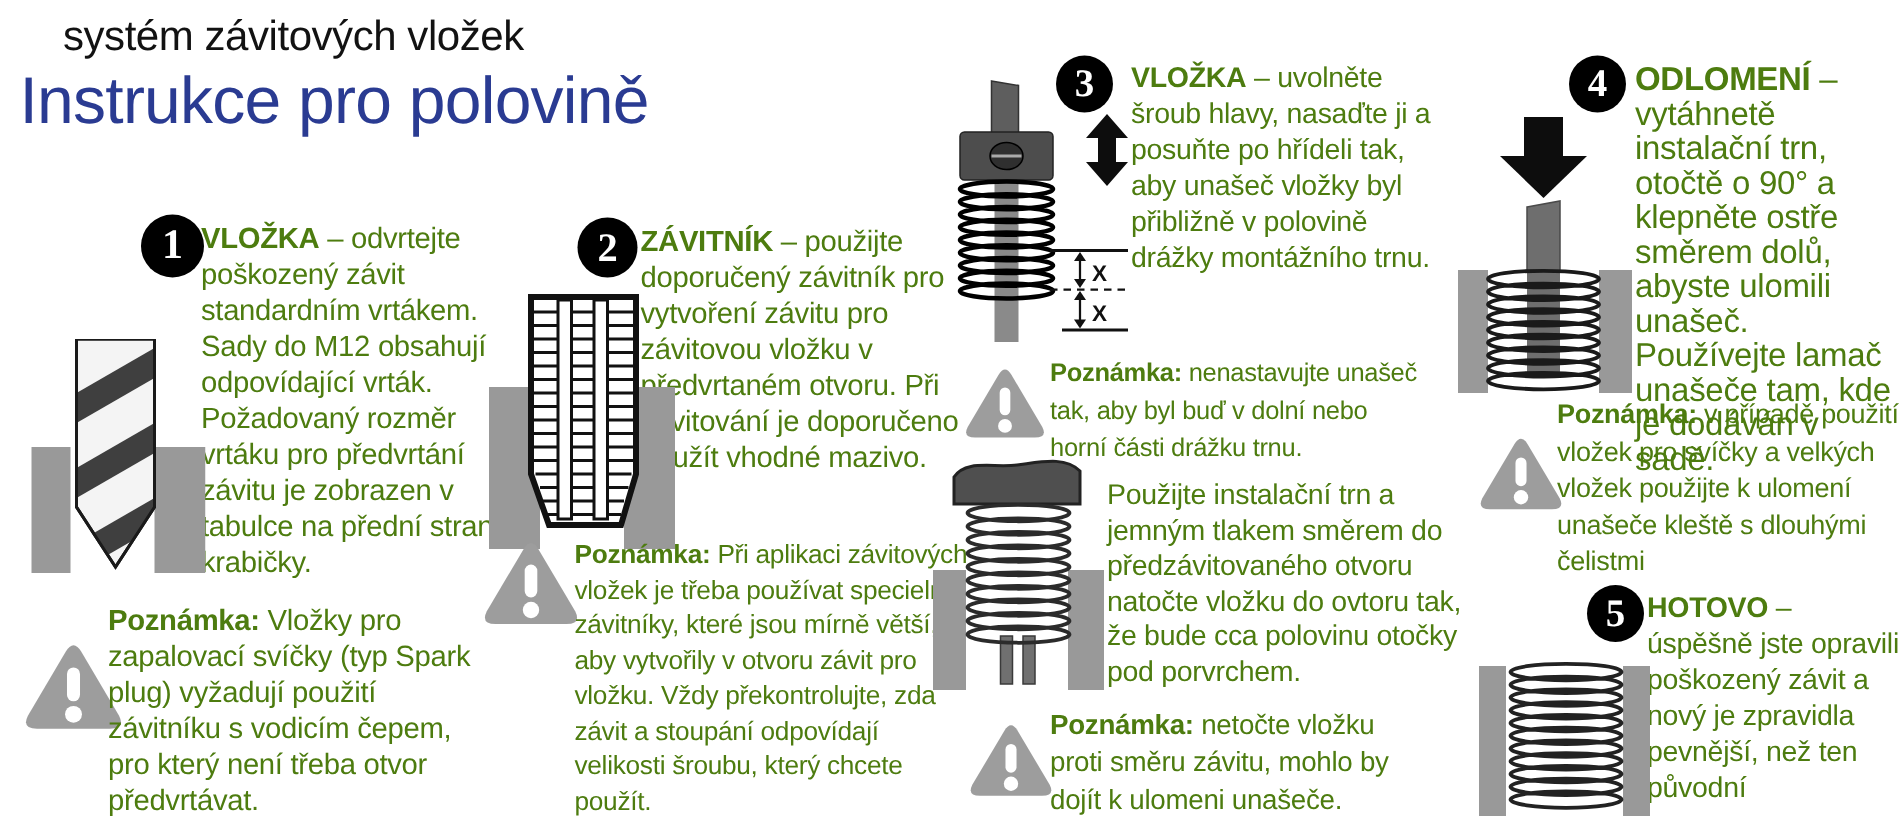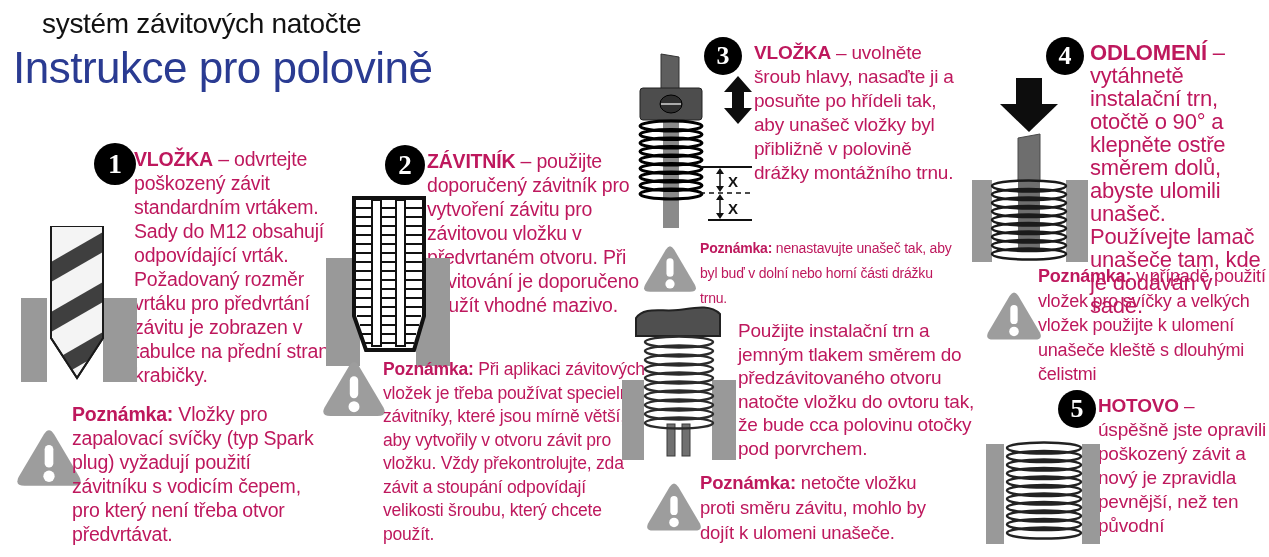--- a/index.html
+++ b/index.html
@@ -3,35 +3,35 @@
 <meta charset="utf-8">
 <style>
   html,body{margin:0;padding:0;}
   body{
     width:1269px;height:557px;position:relative;overflow:hidden;
     background:#ffffff;
     font-family:"Liberation Sans", sans-serif;
     color:#0b0b0b;
   }
   .abs{position:absolute;}
-  .t{position:absolute;margin:0;letter-spacing:-0.2px;line-height:24px;font-size:19.5px;color:#be185d;}
+  .t{position:absolute;margin:0;letter-spacing:-0.2px;line-height:24px;font-size:19.5px;color:#4d7c0f;}
   .t b{font-weight:bold;}
   .subtitle{left:42px;top:12px;font-size:28px;letter-spacing:-0.3px;color:#121212;}
   .title{left:13px;top:56px;font-size:44px;letter-spacing:-0.5px;color:#2a3b92;}
   .badge{
     position:absolute;background:#000;color:#fff;border-radius:50%;
     text-align:center;font-family:"Liberation Serif", serif;font-weight:bold;
   }
 </style>
 </head>
 <body>
 
 <div>
 
-  <p class="t subtitle">systém závitových natočte</p>
+  <p class="t subtitle">systém závitových vložek</p>
   <p class="t title">Instrukce pro polovině</p>
 
   <div class="badge" style="left:94px;top:143px;width:42px;height:42px;line-height:42px;font-size:28px;">1</div>
   <p class="t" style="left:134px;top:147px;width:214px;"><b>VLOŽKA</b><span> – odvrtejte poškozený závit standardním vrtákem. Sady do M12 obsahují odpovídající vrták. Požadovaný rozměr vrtáku pro předvrtání závitu je zobrazen v tabulce na přední straně krabičky.</span></p>
 
   <svg class="abs" style="left:15px;top:226px;" width="122" height="156" viewBox="0 0 122 156">
     <rect x="6" y="72" width="26" height="84" fill="#999999"></rect>
     <rect x="88" y="72" width="34" height="84" fill="#999999"></rect>
     <clipPath id="drillclip">
         <path d="M36,0 L88,0 L88,112 L62,152 L36,112 Z"></path>
@@ -95,21 +95,21 @@
       <text x="94" y="135" font-size="15" font-weight="bold" fill="#111111">X</text>
       <text x="94" y="162" font-size="15" font-weight="bold" fill="#111111">X</text>
     </g>
   </svg>
 
   <svg class="abs" style="left:643px;top:240px;" width="54" height="58" viewBox="0 0 76 68">
     <path d="M32,7 Q38,-3 44,7 L73,56 Q78,66 66,66 L10,66 Q-2,66 3,56 Z" fill="#9d9d9d"></path>
     <rect x="33" y="19" width="10" height="26" rx="5" fill="#ffffff"></rect>
     <circle cx="38" cy="55" r="6.5" fill="#ffffff"></circle>
   </svg>
-  <p class="t" style="left:700px;top:236px;width:252px;font-size:14px;line-height:25px;"><b>Poznámka:</b><span> nenastavujte unašeč tak, aby byl buď v dolní nebo horní části drážku trnu.</span></p>
+  <p class="t" style="left:700px;top:236px;width:252px;font-size:17px;line-height:25px;"><b>Poznámka:</b><span> nenastavujte unašeč tak, aby byl buď v dolní nebo horní části drážku trnu.</span></p>
 
   <svg class="abs" style="left:622px;top:296px;" width="114" height="164" viewBox="0 0 114 164">
     <rect x="0" y="84" width="114" height="80" fill="#999999"></rect>
     <rect x="22" y="84" width="68" height="80" fill="#ffffff"></rect>
     <rect x="45" y="128" width="8" height="32" fill="#707070" stroke="#3a3a3a" stroke-width="1"></rect>
     <rect x="60" y="128" width="8" height="32" fill="#707070" stroke="#3a3a3a" stroke-width="1"></rect>
     <path d="M14,22 C22,10 40,16 56,14 C72,12 88,8 98,18 L98,40 L14,40 Z" fill="#4f4f4f" stroke="#222222" stroke-width="2"></path>
     <path d="M23,46 a34,5.5 0 1 0 68,0 a34,5.5 0 1 0 -68,0 m0,9 a34,5.5 0 1 0 68,0 a34,5.5 0 1 0 -68,0 m0,9 a34,5.5 0 1 0 68,0 a34,5.5 0 1 0 -68,0 m0,9 a34,5.5 0 1 0 68,0 a34,5.5 0 1 0 -68,0 m0,9 a34,5.5 0 1 0 68,0 a34,5.5 0 1 0 -68,0 m0,9 a34,5.5 0 1 0 68,0 a34,5.5 0 1 0 -68,0 m0,9 a34,5.5 0 1 0 68,0 a34,5.5 0 1 0 -68,0 m0,9 a34,5.5 0 1 0 68,0 a34,5.5 0 1 0 -68,0 m0,9 a34,5.5 0 1 0 68,0 a34,5.5 0 1 0 -68,0 m0,9 a34,5.5 0 1 0 68,0 a34,5.5 0 1 0 -68,0" fill="none" stroke="#2b2b2b" stroke-width="2.5"></path>
   </svg>
 

